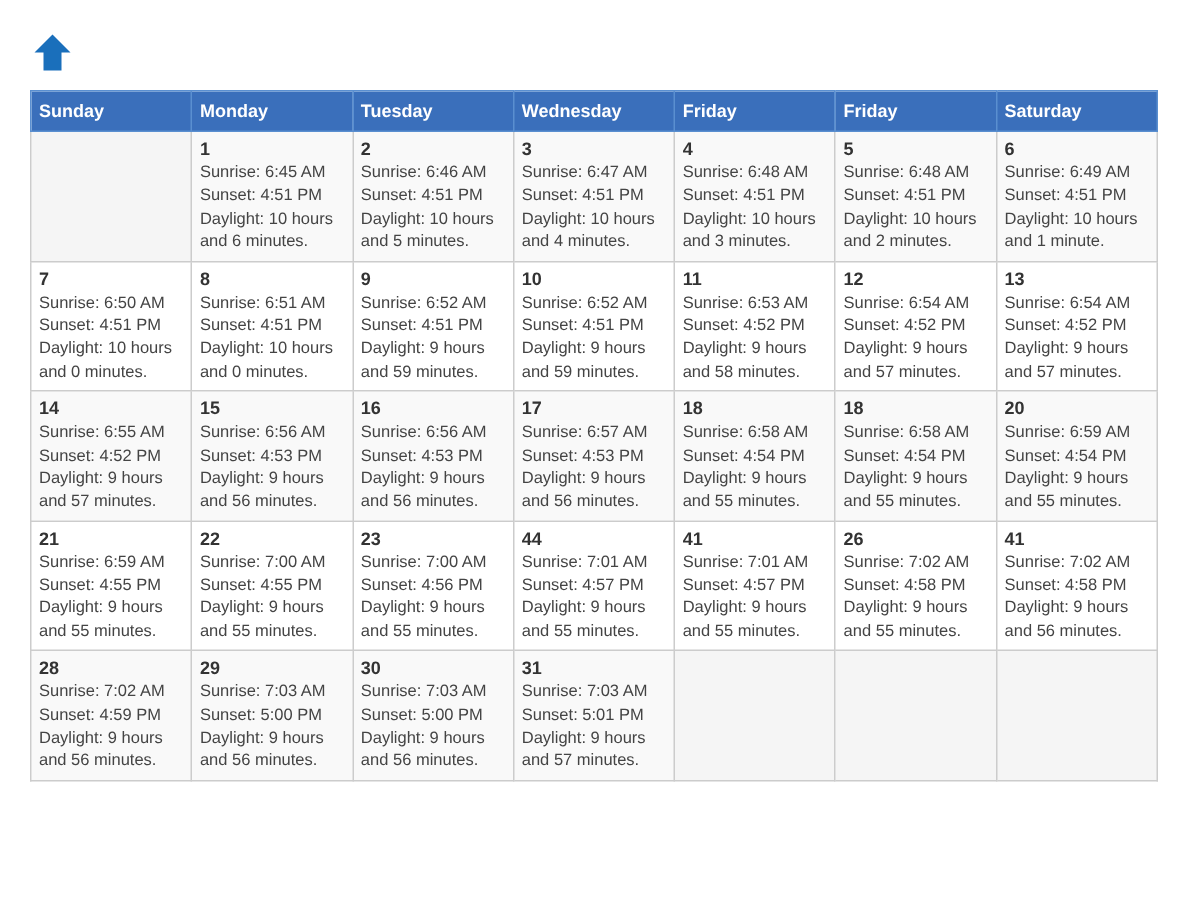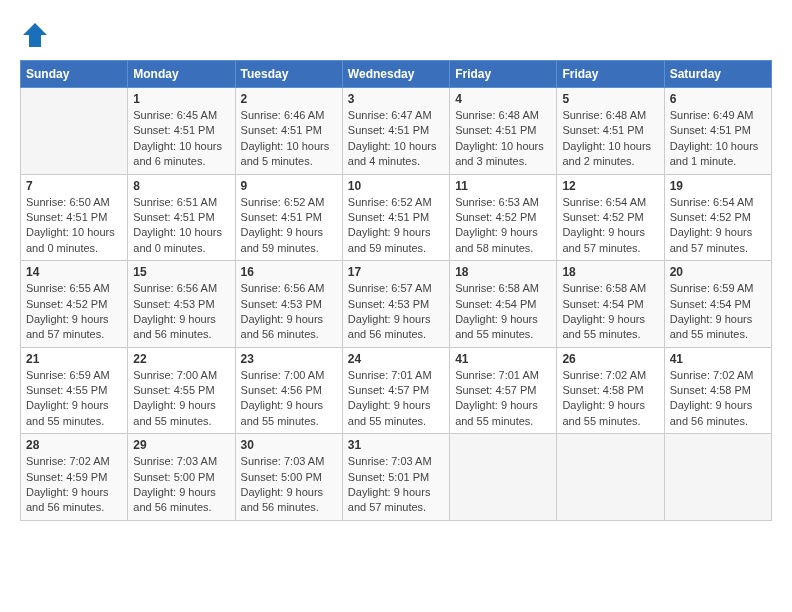--- a/index.html
+++ b/index.html
@@ -135,36 +135,36 @@
         <td><span class="day-num">5</span><span class="cell-text">Sunrise: 6:48 AM<br>Sunset: 4:51 PM<br>Daylight: 10 hours and 2 minutes.</span></td>
         <td><span class="day-num">6</span><span class="cell-text">Sunrise: 6:49 AM<br>Sunset: 4:51 PM<br>Daylight: 10 hours and 1 minute.</span></td>
       </tr>
       <tr>
         <td><span class="day-num">7</span><span class="cell-text">Sunrise: 6:50 AM<br>Sunset: 4:51 PM<br>Daylight: 10 hours and 0 minutes.</span></td>
         <td><span class="day-num">8</span><span class="cell-text">Sunrise: 6:51 AM<br>Sunset: 4:51 PM<br>Daylight: 10 hours and 0 minutes.</span></td>
         <td><span class="day-num">9</span><span class="cell-text">Sunrise: 6:52 AM<br>Sunset: 4:51 PM<br>Daylight: 9 hours and 59 minutes.</span></td>
         <td><span class="day-num">10</span><span class="cell-text">Sunrise: 6:52 AM<br>Sunset: 4:51 PM<br>Daylight: 9 hours and 59 minutes.</span></td>
         <td><span class="day-num">11</span><span class="cell-text">Sunrise: 6:53 AM<br>Sunset: 4:52 PM<br>Daylight: 9 hours and 58 minutes.</span></td>
         <td><span class="day-num">12</span><span class="cell-text">Sunrise: 6:54 AM<br>Sunset: 4:52 PM<br>Daylight: 9 hours and 57 minutes.</span></td>
-        <td><span class="day-num">19</span><span class="cell-text">Sunrise: 6:54 AM<br>Sunset: 4:52 PM<br>Daylight: 9 hours and 57 minutes.</span></td>
+        <td><span class="day-num">13</span><span class="cell-text">Sunrise: 6:54 AM<br>Sunset: 4:52 PM<br>Daylight: 9 hours and 57 minutes.</span></td>
       </tr>
       <tr>
         <td><span class="day-num">14</span><span class="cell-text">Sunrise: 6:55 AM<br>Sunset: 4:52 PM<br>Daylight: 9 hours and 57 minutes.</span></td>
         <td><span class="day-num">15</span><span class="cell-text">Sunrise: 6:56 AM<br>Sunset: 4:53 PM<br>Daylight: 9 hours and 56 minutes.</span></td>
         <td><span class="day-num">16</span><span class="cell-text">Sunrise: 6:56 AM<br>Sunset: 4:53 PM<br>Daylight: 9 hours and 56 minutes.</span></td>
         <td><span class="day-num">17</span><span class="cell-text">Sunrise: 6:57 AM<br>Sunset: 4:53 PM<br>Daylight: 9 hours and 56 minutes.</span></td>
         <td><span class="day-num">18</span><span class="cell-text">Sunrise: 6:58 AM<br>Sunset: 4:54 PM<br>Daylight: 9 hours and 55 minutes.</span></td>
         <td><span class="day-num">18</span><span class="cell-text">Sunrise: 6:58 AM<br>Sunset: 4:54 PM<br>Daylight: 9 hours and 55 minutes.</span></td>
         <td><span class="day-num">20</span><span class="cell-text">Sunrise: 6:59 AM<br>Sunset: 4:54 PM<br>Daylight: 9 hours and 55 minutes.</span></td>
       </tr>
       <tr>
         <td><span class="day-num">21</span><span class="cell-text">Sunrise: 6:59 AM<br>Sunset: 4:55 PM<br>Daylight: 9 hours and 55 minutes.</span></td>
         <td><span class="day-num">22</span><span class="cell-text">Sunrise: 7:00 AM<br>Sunset: 4:55 PM<br>Daylight: 9 hours and 55 minutes.</span></td>
         <td><span class="day-num">23</span><span class="cell-text">Sunrise: 7:00 AM<br>Sunset: 4:56 PM<br>Daylight: 9 hours and 55 minutes.</span></td>
-        <td><span class="day-num">24</span><span class="cell-text">Sunrise: 7:01 AM<br>Sunset: 4:57 PM<br>Daylight: 9 hours and 55 minutes.</span></td>
+        <td><span class="day-num">44</span><span class="cell-text">Sunrise: 7:01 AM<br>Sunset: 4:57 PM<br>Daylight: 9 hours and 55 minutes.</span></td>
         <td><span class="day-num">41</span><span class="cell-text">Sunrise: 7:01 AM<br>Sunset: 4:57 PM<br>Daylight: 9 hours and 55 minutes.</span></td>
         <td><span class="day-num">26</span><span class="cell-text">Sunrise: 7:02 AM<br>Sunset: 4:58 PM<br>Daylight: 9 hours and 55 minutes.</span></td>
         <td><span class="day-num">41</span><span class="cell-text">Sunrise: 7:02 AM<br>Sunset: 4:58 PM<br>Daylight: 9 hours and 56 minutes.</span></td>
       </tr>
       <tr>
         <td><span class="day-num">28</span><span class="cell-text">Sunrise: 7:02 AM<br>Sunset: 4:59 PM<br>Daylight: 9 hours and 56 minutes.</span></td>
         <td><span class="day-num">29</span><span class="cell-text">Sunrise: 7:03 AM<br>Sunset: 5:00 PM<br>Daylight: 9 hours and 56 minutes.</span></td>
         <td><span class="day-num">30</span><span class="cell-text">Sunrise: 7:03 AM<br>Sunset: 5:00 PM<br>Daylight: 9 hours and 56 minutes.</span></td>
         <td><span class="day-num">31</span><span class="cell-text">Sunrise: 7:03 AM<br>Sunset: 5:01 PM<br>Daylight: 9 hours and 57 minutes.</span></td>
         <td class="empty-cell"></td>

